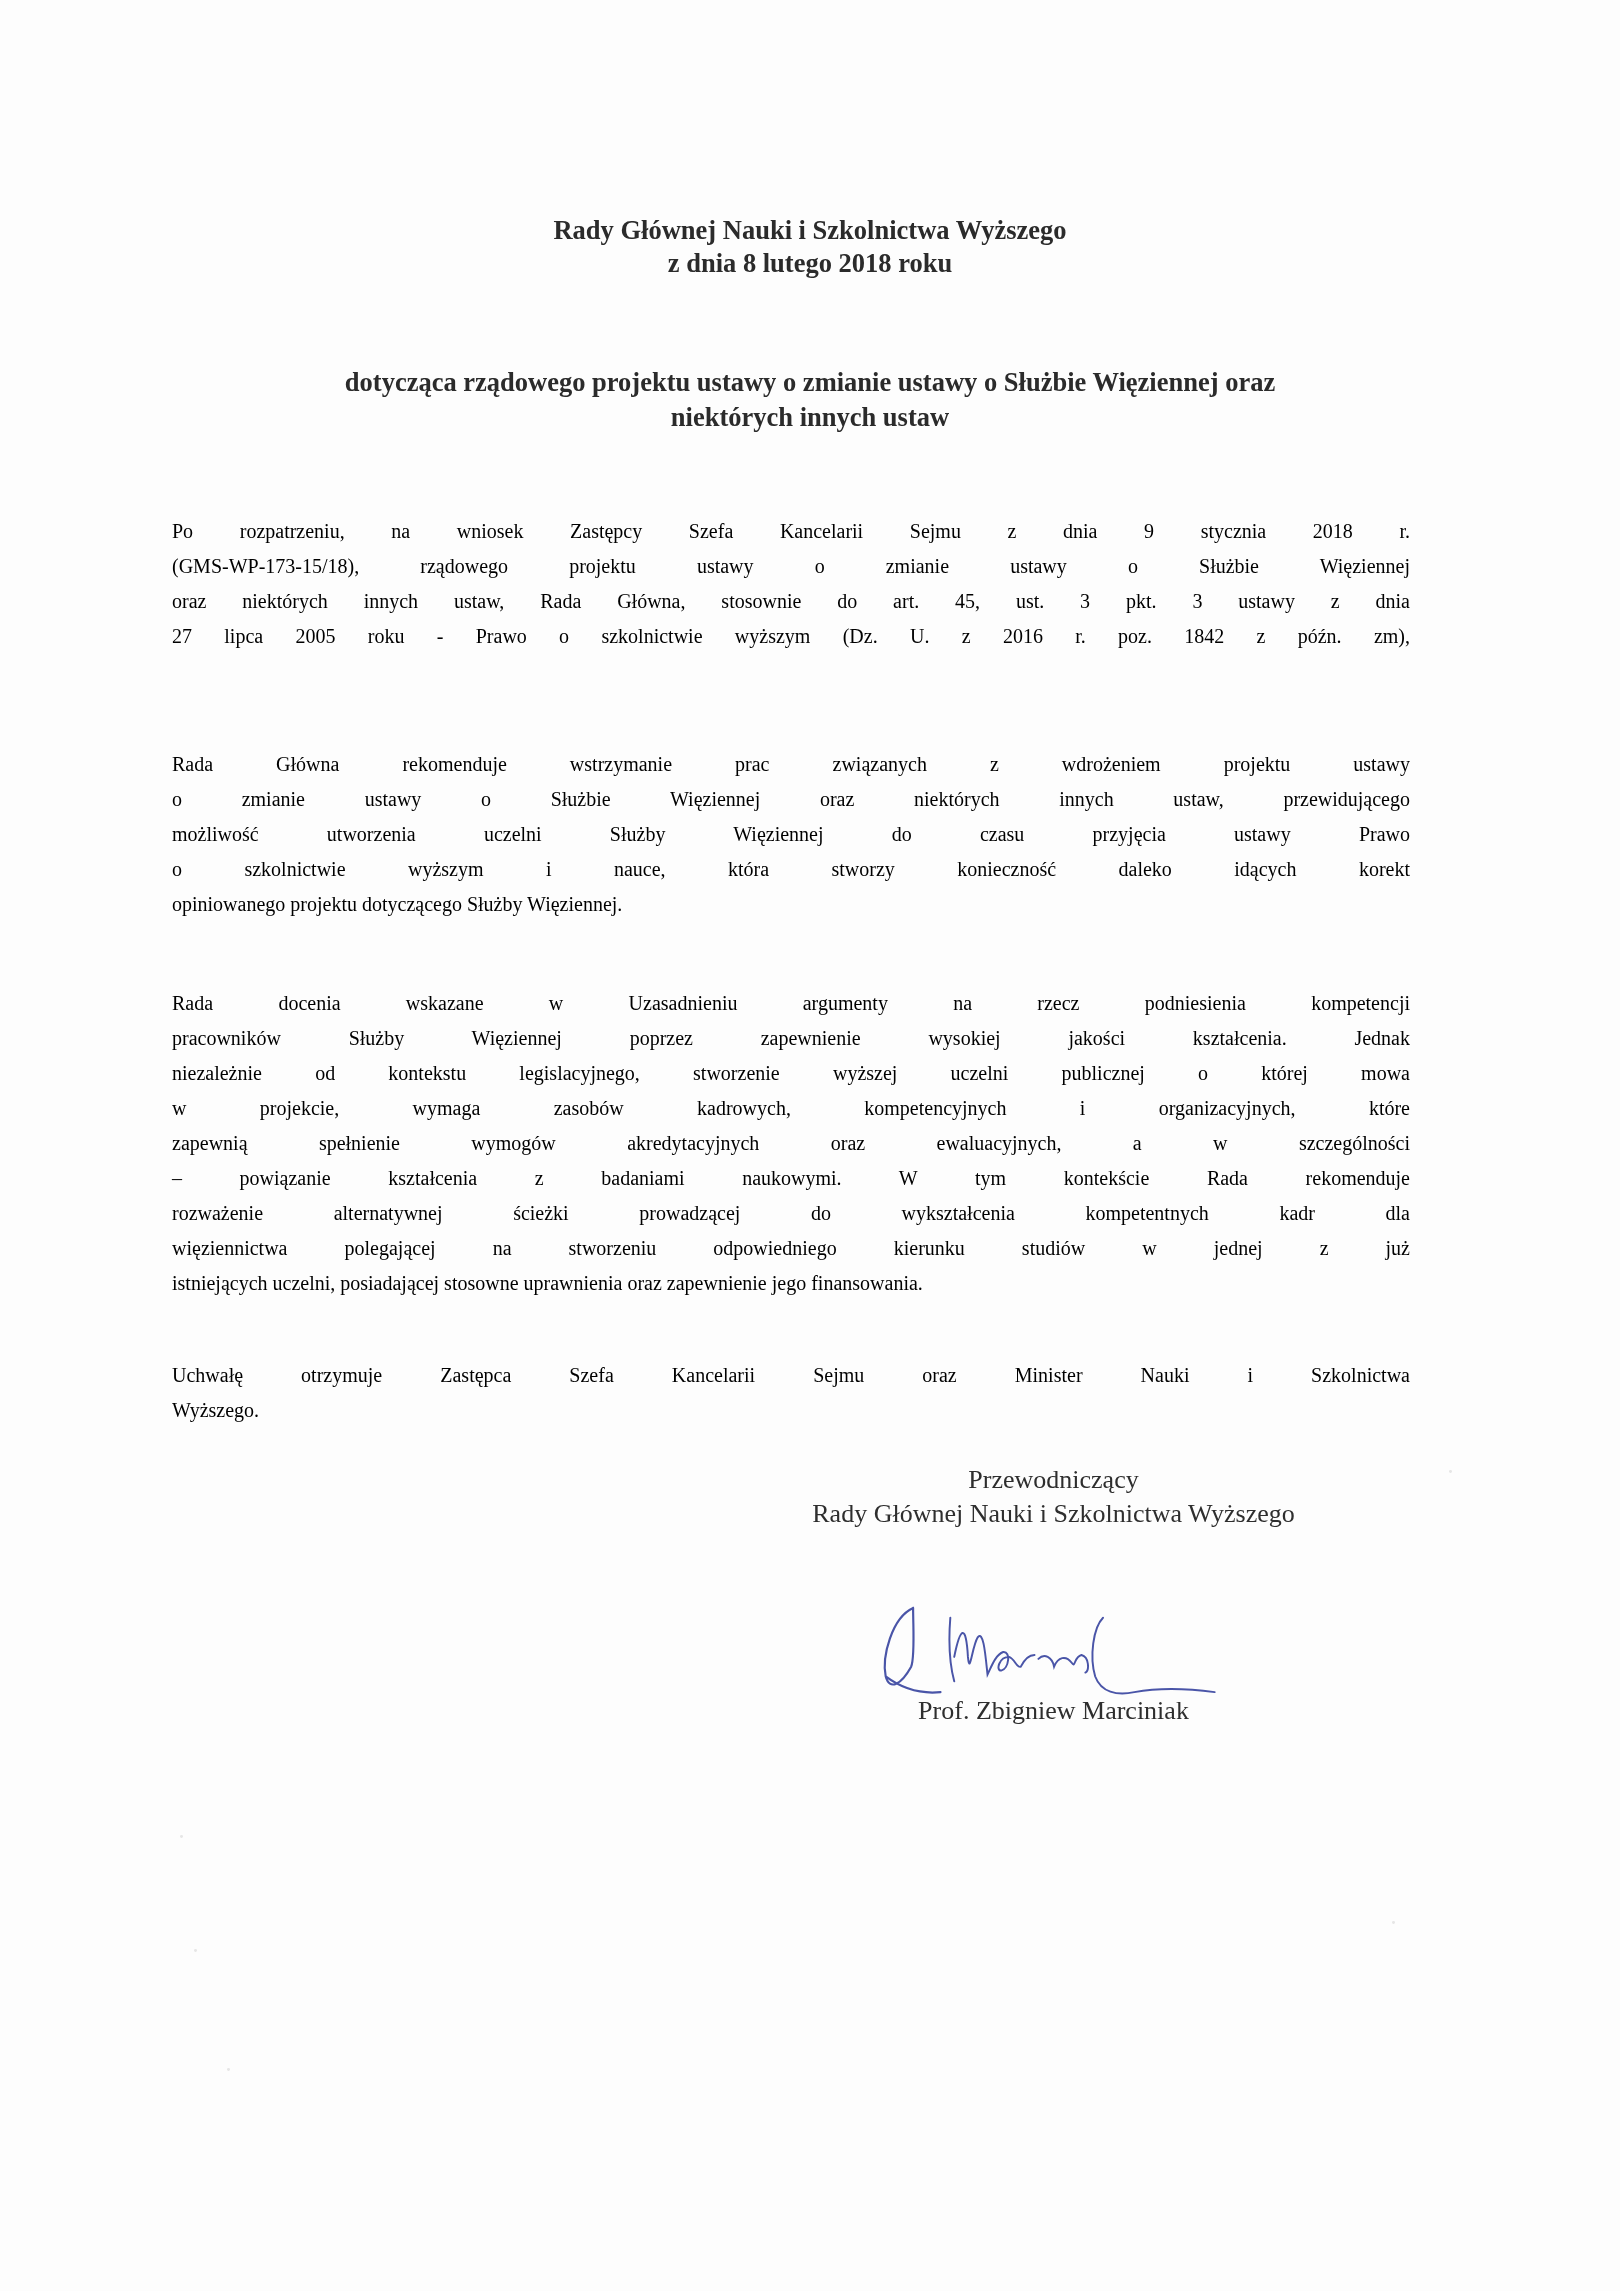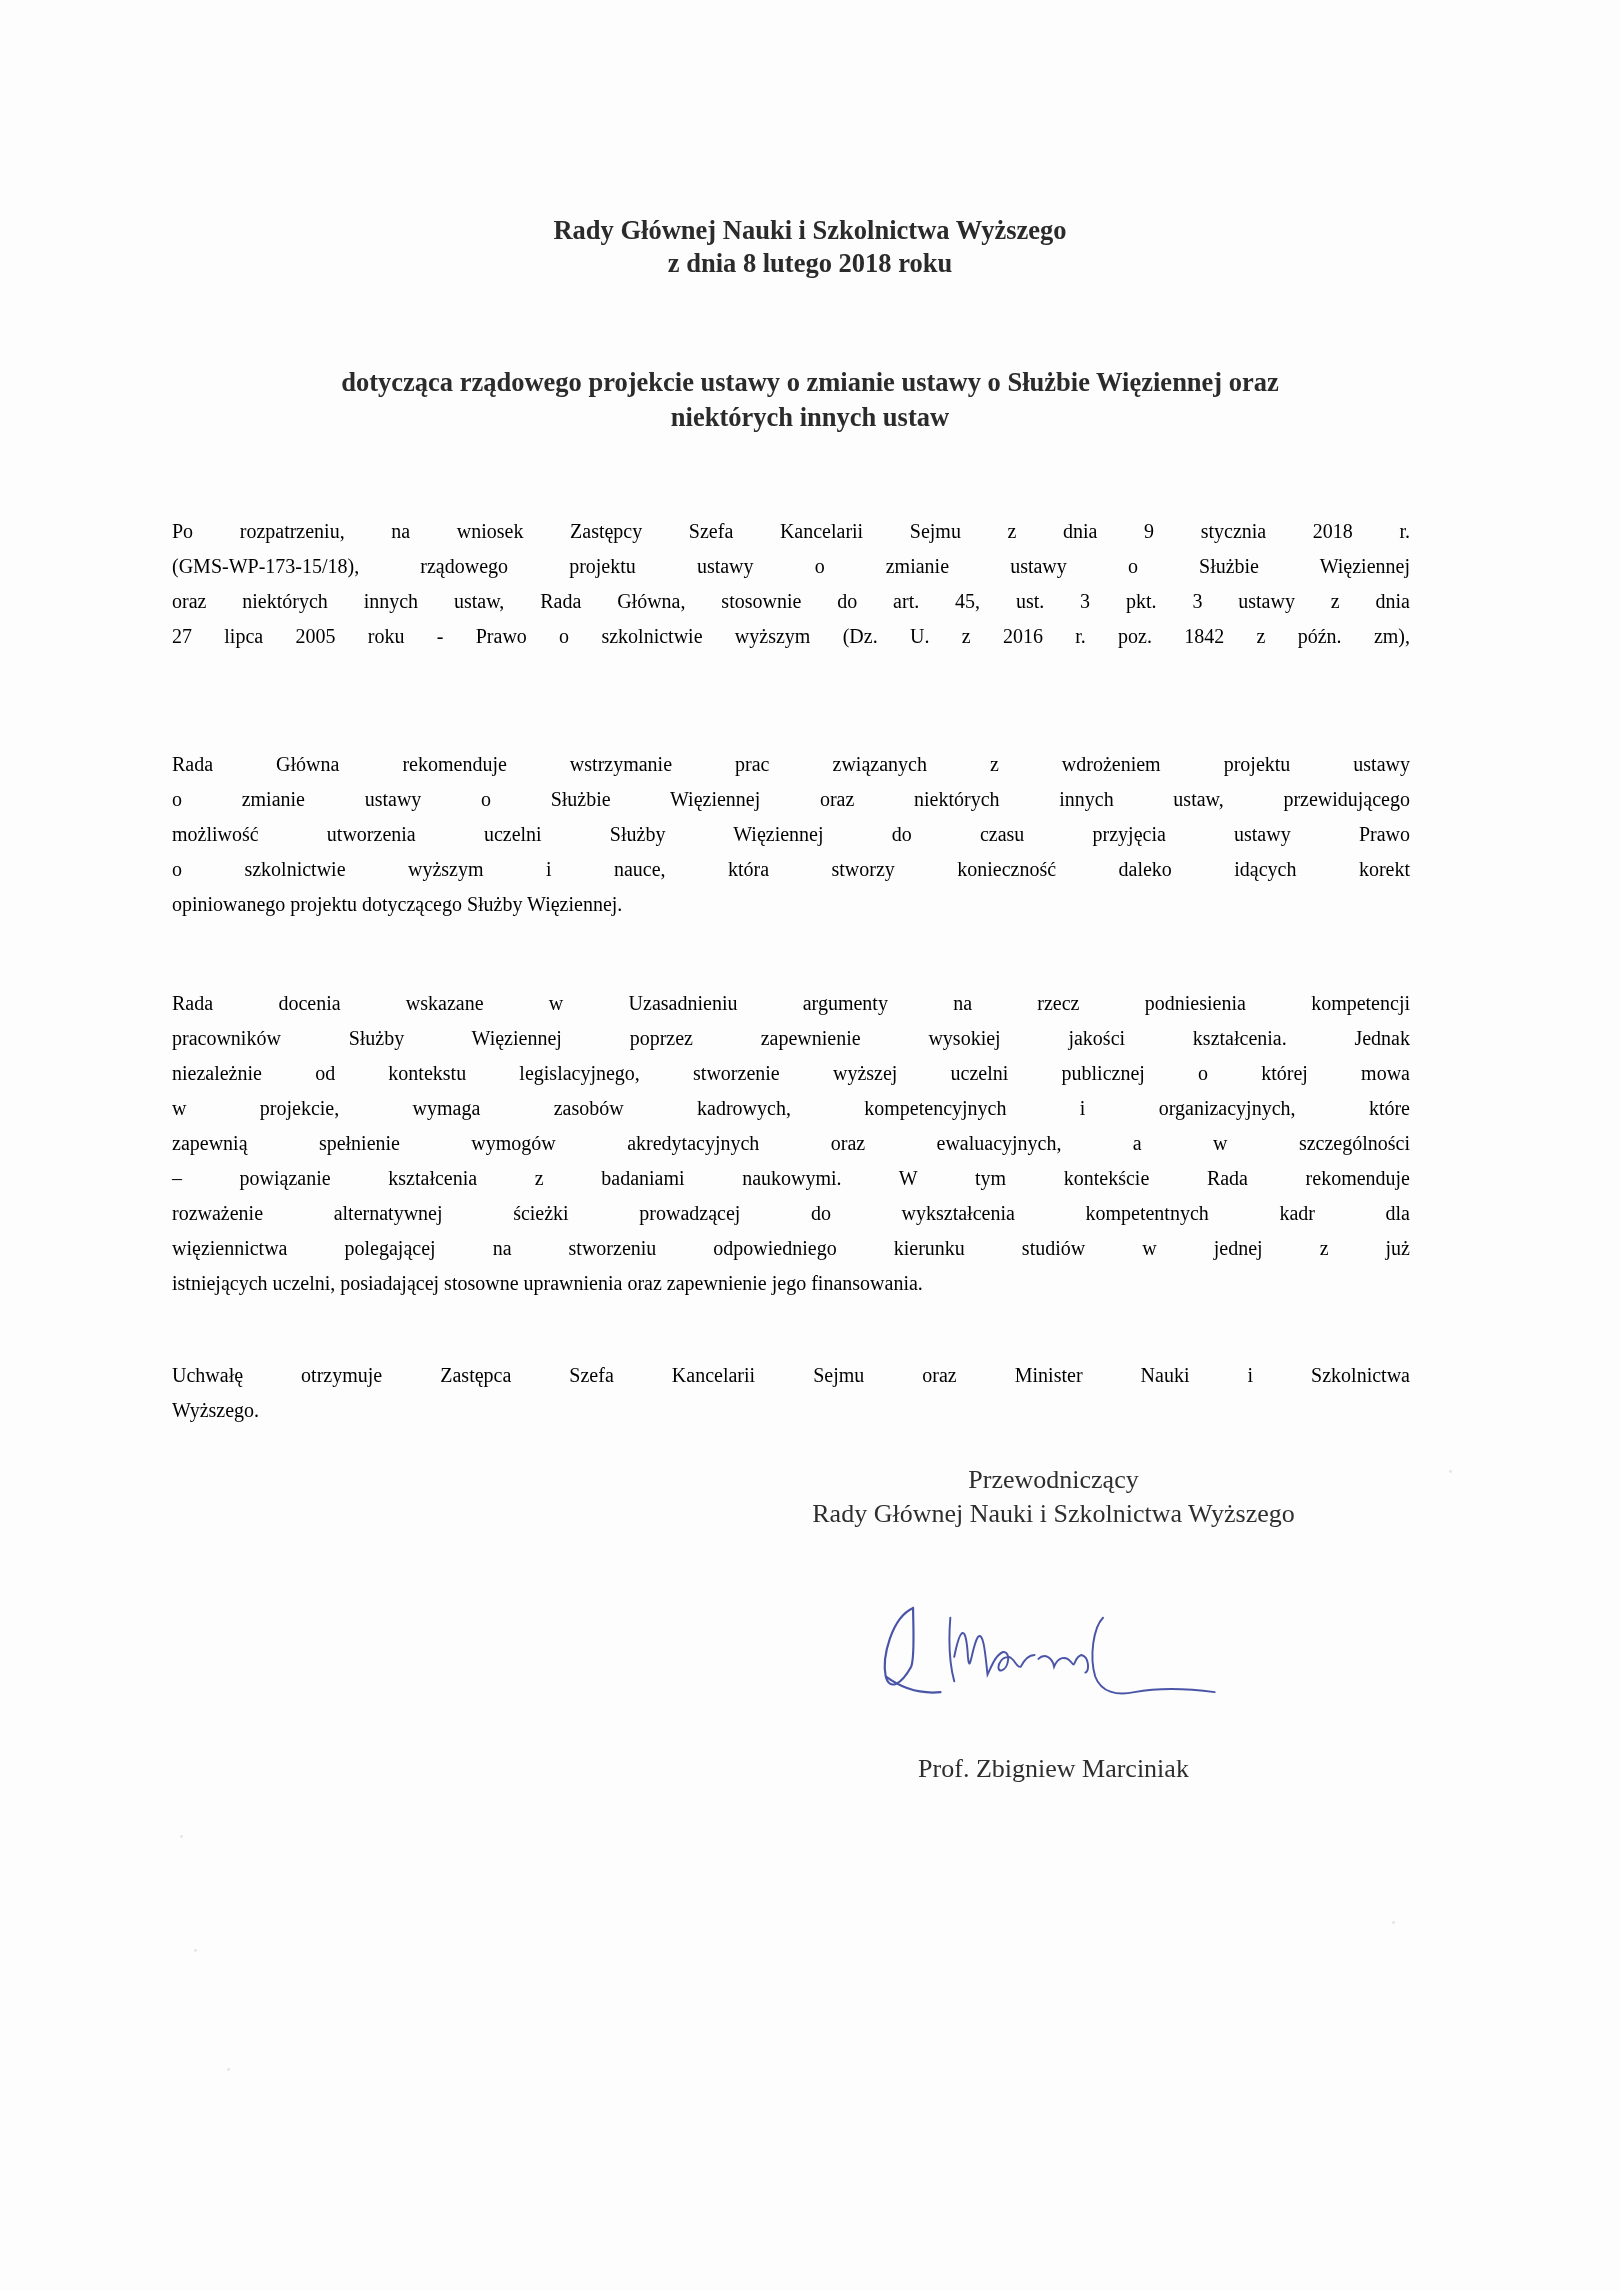--- a/index.html
+++ b/index.html
@@ -67,21 +67,21 @@
   .signature-block {
     position: absolute;
     left: 740px;
     width: 627px;
     text-align: center;
     font-size: 26px;
     line-height: 34px;
     color: #2e2e2e;
   }
   .sig-role { top: 1463px; }
-  .sig-name { top: 1752px; }
+  .sig-name { top: 1694px; }
 
   .signature-scribble {
     position: absolute;
     left: 872px;
     top: 1598px;
     width: 372px;
     height: 108px;
   }
 
   .speck {
@@ -95,21 +95,21 @@
 <body>
 
 <div class="page">
 
   <div class="heading-block title-block">
     <span class="heading-line">Rady Głównej Nauki i Szkolnictwa Wyższego</span>
     <span class="heading-line">z dnia 8 lutego 2018 roku</span>
   </div>
 
   <div class="heading-block subject-block">
-    <span class="heading-line">dotycząca rządowego projekcie ustawy o zmianie ustawy o Służbie Więziennej oraz</span>
+    <span class="heading-line">dotycząca rządowego projektu ustawy o zmianie ustawy o Służbie Więziennej oraz</span>
     <span class="heading-line">niektórych innych ustaw</span>
   </div>
 
   <div class="body-text p1">
     <span class="ln">Po rozpatrzeniu, na wniosek Zastępcy Szefa Kancelarii Sejmu z dnia 9 stycznia 2018 r.</span>
     <span class="ln">(GMS-WP-173-15/18), rządowego projektu ustawy o zmianie ustawy o Służbie Więziennej</span>
     <span class="ln">oraz niektórych innych ustaw, Rada Główna, stosownie do art. 45, ust. 3 pkt. 3 ustawy z dnia</span>
     <span class="ln">27 lipca 2005 roku - Prawo o szkolnictwie wyższym (Dz. U. z 2016 r.  poz. 1842 z późn. zm),</span>
   </div>
 

